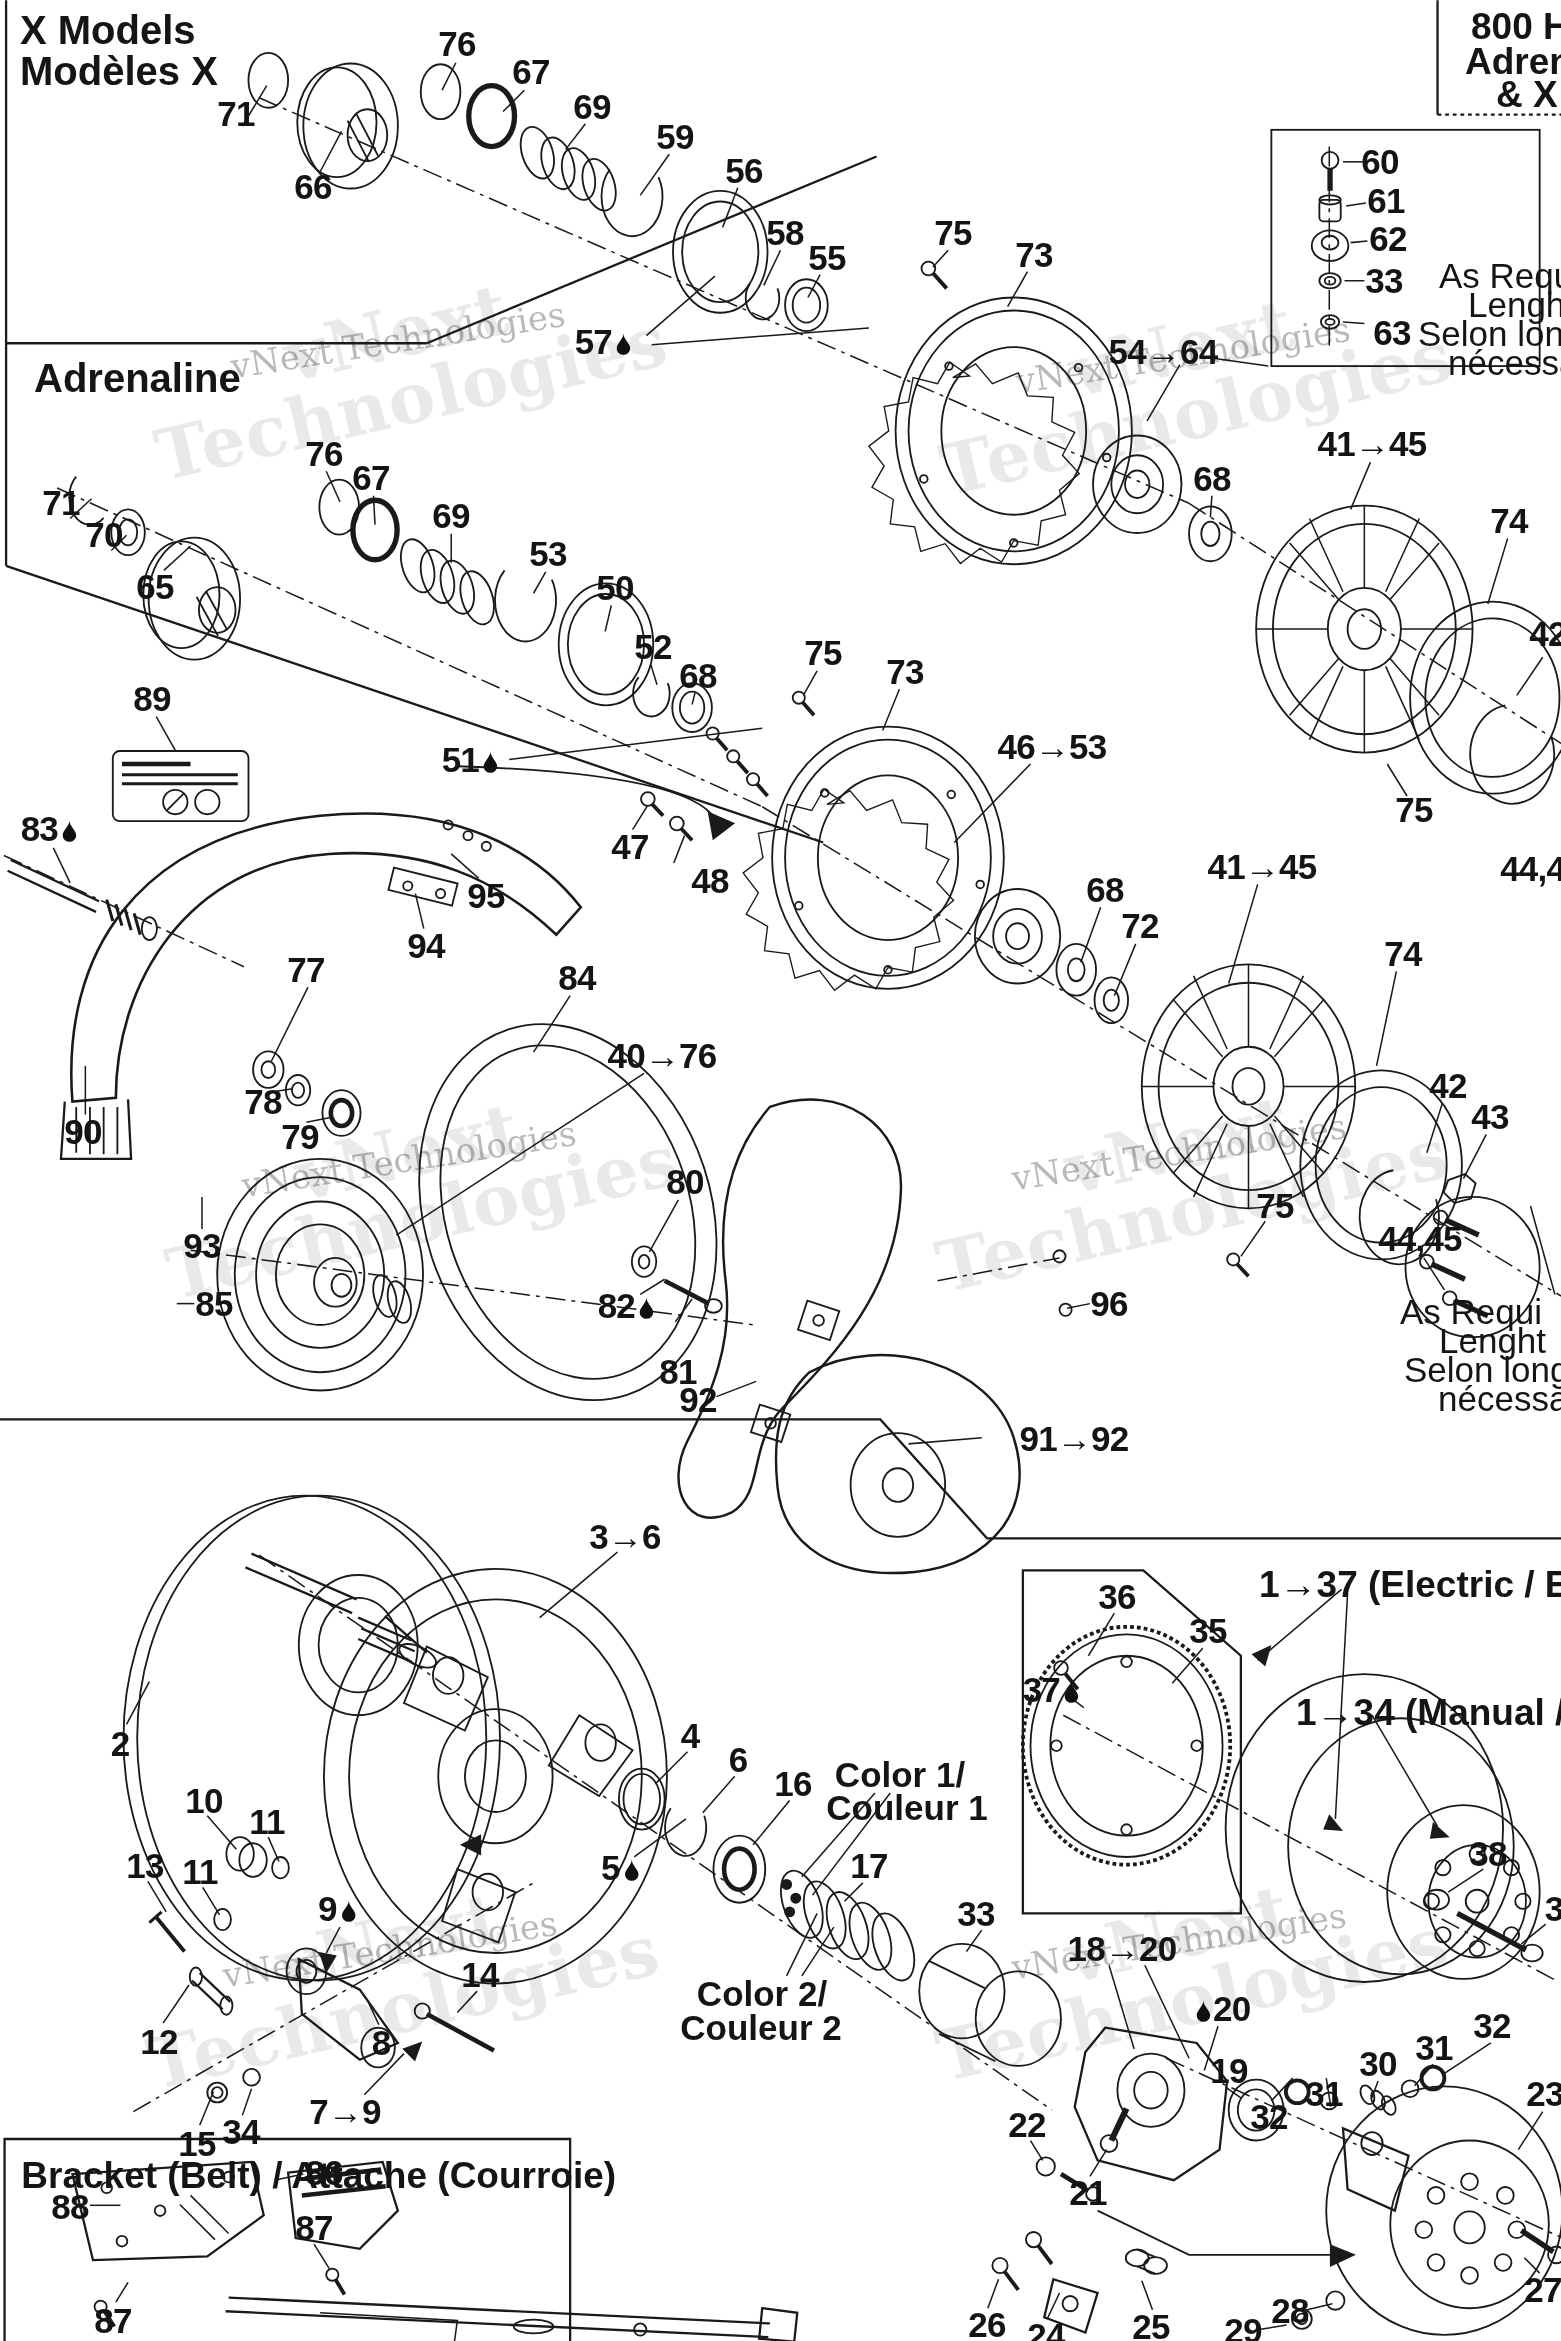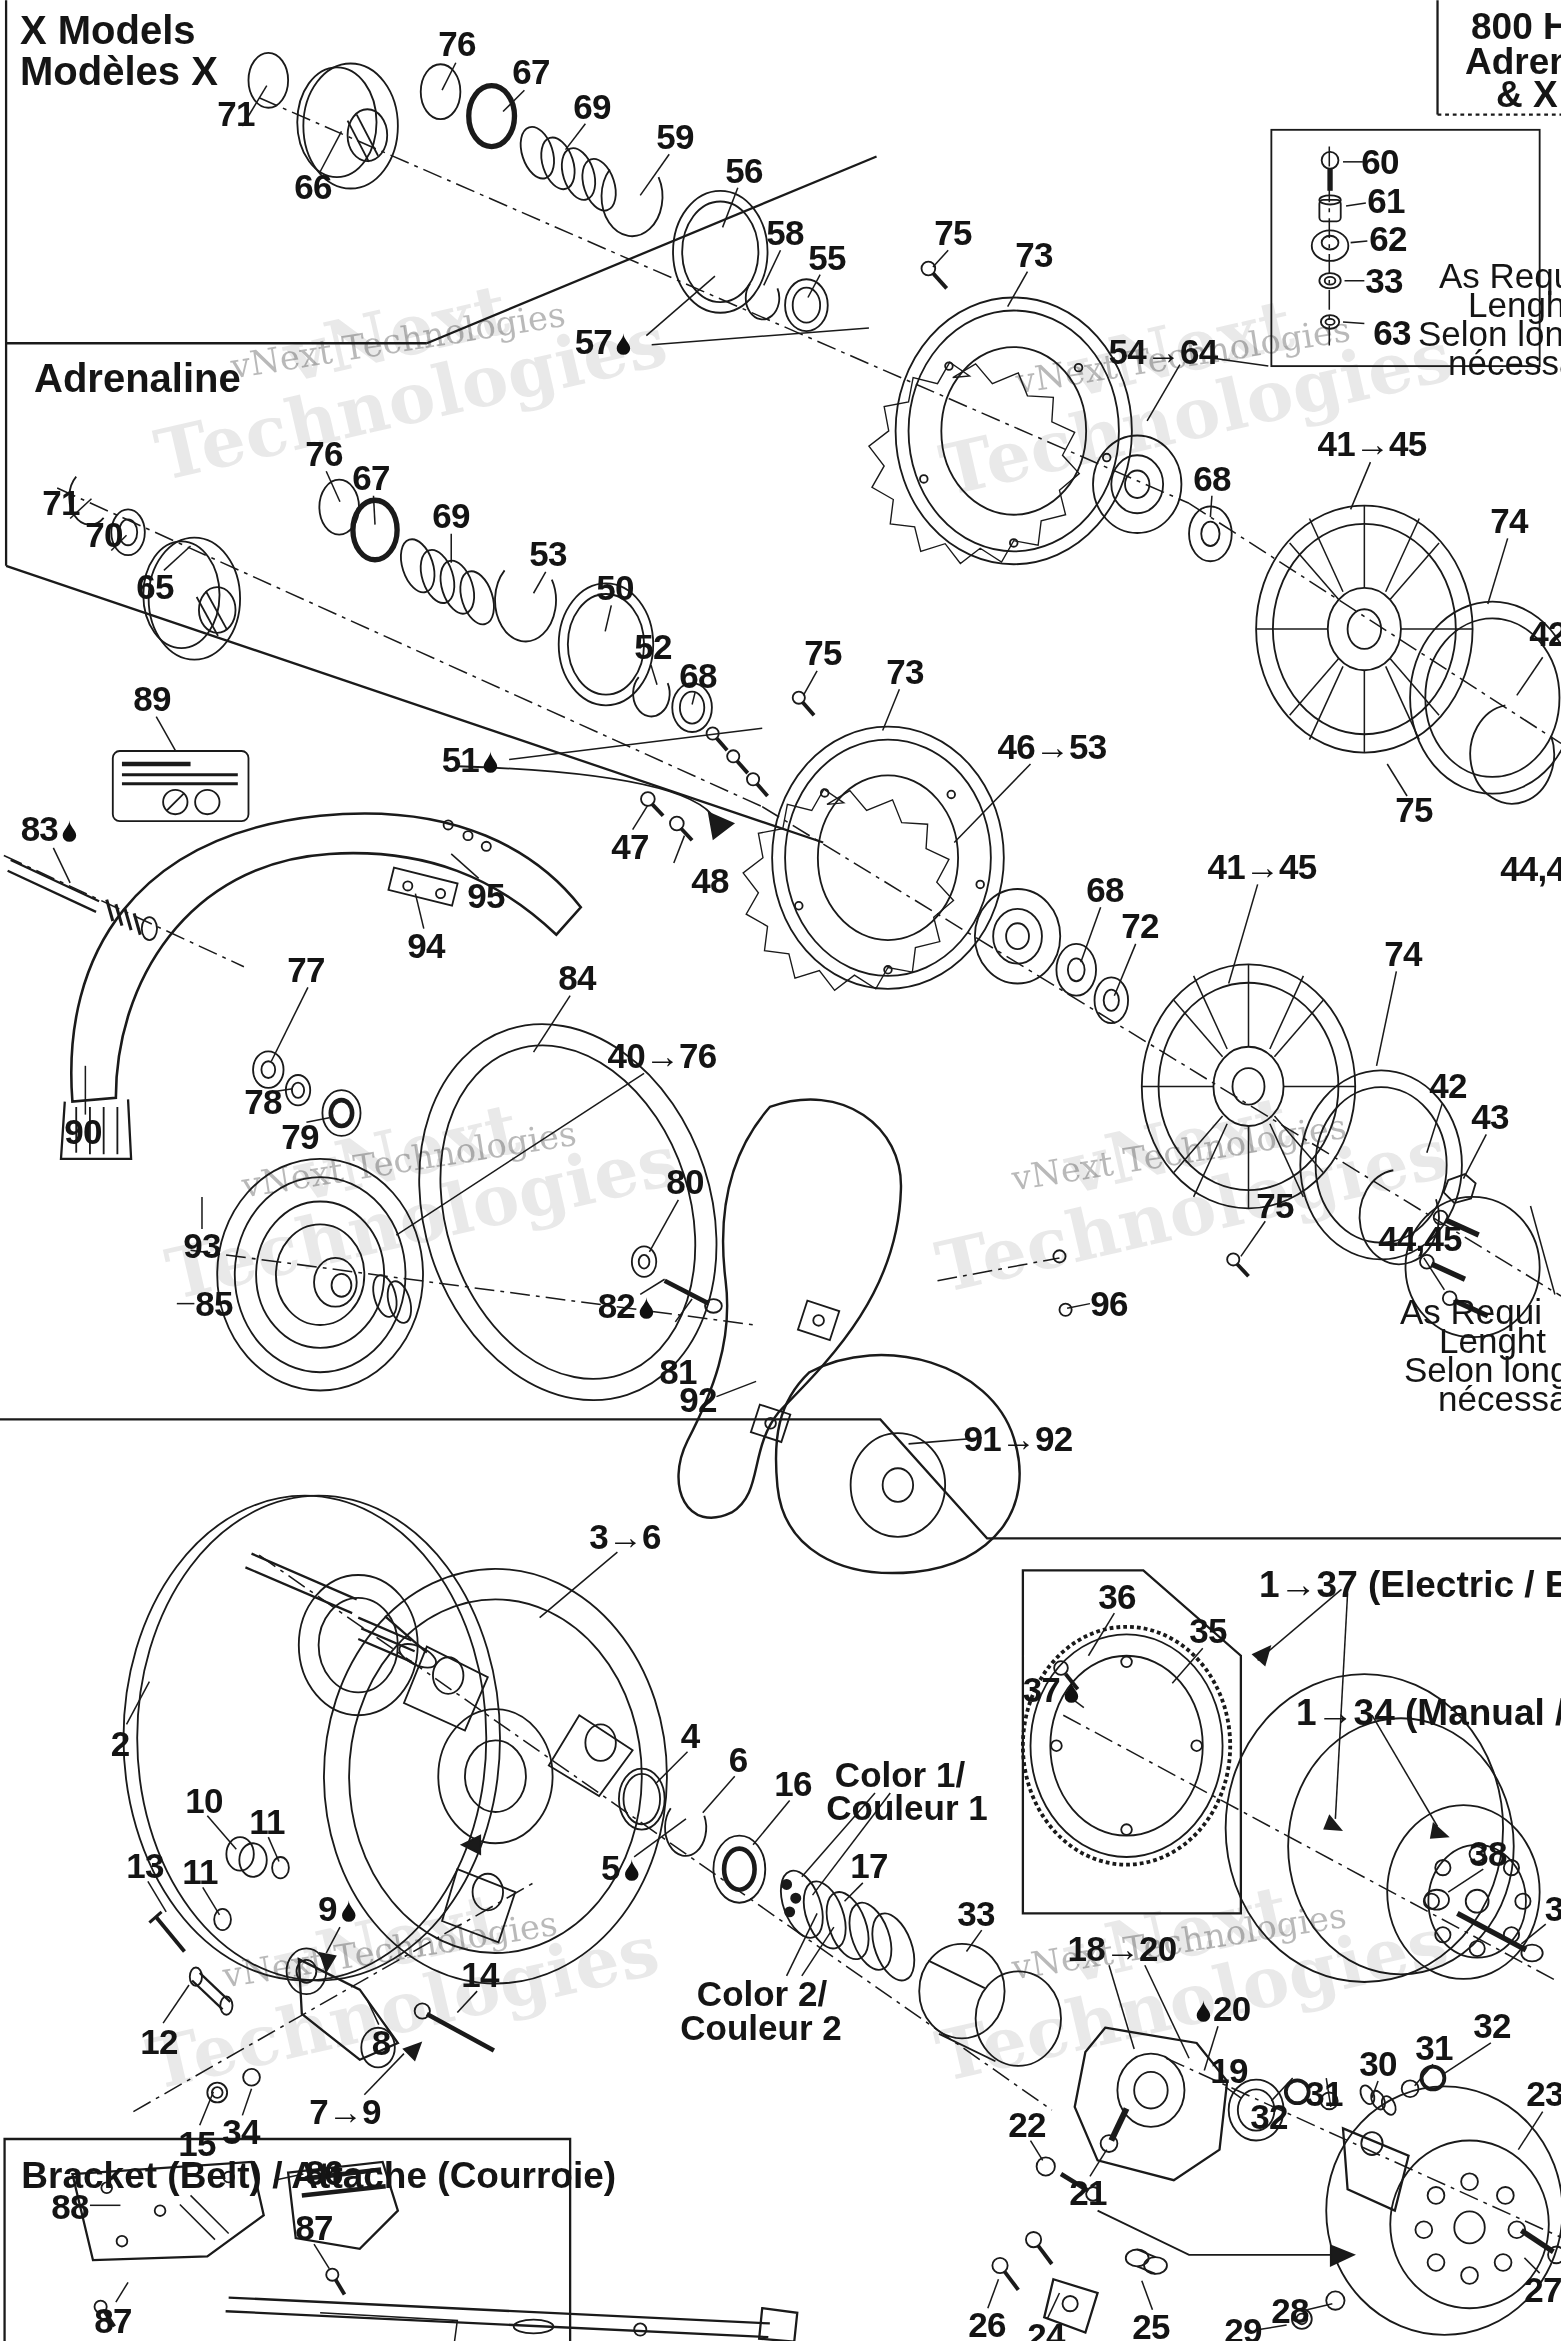--- a/index.html
+++ b/index.html
@@ -716,21 +716,21 @@
     <div class="callout" style="left: 202px; top: 1246px;"><span>93</span></div>
     <div class="callout" style="left: 214px; top: 1304px;"><span>85</span></div>
     <div class="callout" style="left: 662px; top: 1056px;"><span>40→76</span></div>
     <div class="callout" style="left: 685px; top: 1182px;"><span>80</span></div>
     <div class="callout" style="left: 627px; top: 1307px;"><span>82</span><span class="drop"><svg viewBox="0 0 20 28">
           <path d="M10 1 C10 8 2 13 2 19 a8 7.5 0 0 0 16 0 C18 13 10 8 10 1 Z"></path>
         </svg></span></div>
     <div class="callout" style="left: 678px; top: 1372px;"><span>81</span></div>
     <div class="callout" style="left: 698px; top: 1400px;"><span>92</span></div>
     <div class="callout" style="left: 1109px; top: 1304px;"><span>96</span></div>
-    <div class="callout" style="left: 1018px; top: 1439px;"><span>91→92</span></div>
+    <div class="callout" style="left: 1074px; top: 1439px;"><span>91→92</span></div>
     <div class="callout" style="left: 625px; top: 1537px;"><span>3→6</span></div>
     <div class="callout" style="left: 120px; top: 1744px;"><span>2</span></div>
     <div class="callout" style="left: 690px; top: 1736px;"><span>4</span></div>
     <div class="callout" style="left: 738px; top: 1760px;"><span>6</span></div>
     <div class="callout" style="left: 621px; top: 1869px;"><span>5</span><span class="drop"><svg viewBox="0 0 20 28">
           <path d="M10 1 C10 8 2 13 2 19 a8 7.5 0 0 0 16 0 C18 13 10 8 10 1 Z"></path>
         </svg></span></div>
     <div class="callout" style="left: 793px; top: 1784px;"><span>16</span></div>
     <div class="callout" style="left: 869px; top: 1866px;"><span>17</span></div>
     <div class="callout" style="left: 1117px; top: 1597px;"><span>36</span></div>

